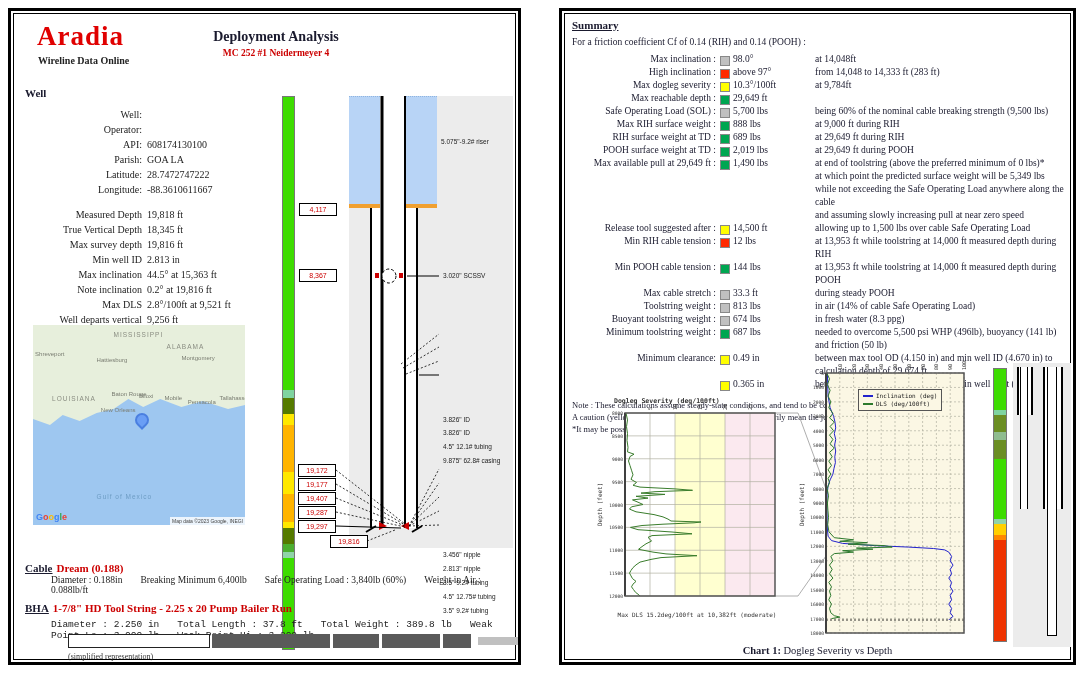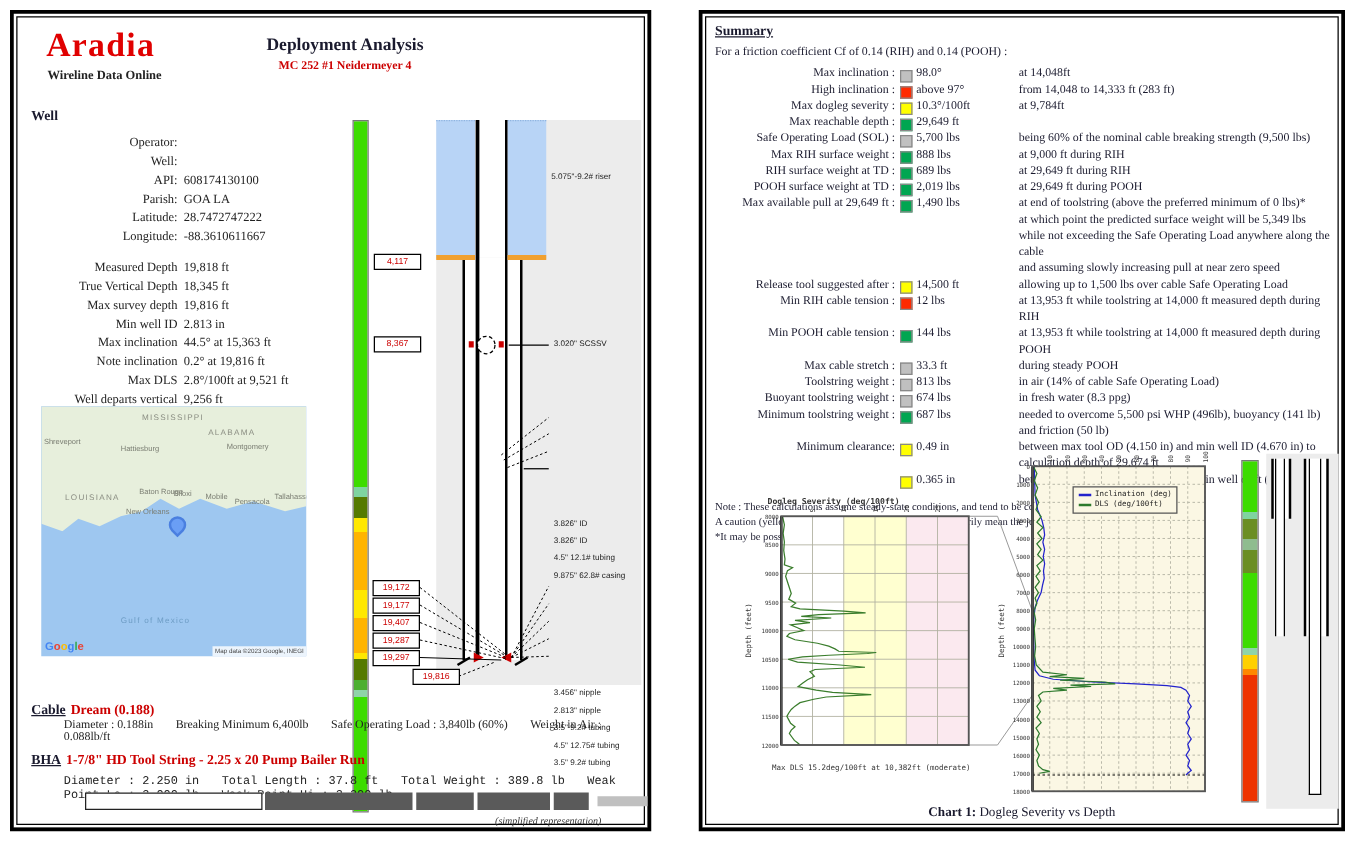--- a/index.html
+++ b/index.html
@@ -53,21 +53,21 @@
   .chan{position:absolute;background:#fff;}
   .dlabel{position:absolute;left:92px;font-size:6.5px;color:#222;font-family:"Liberation Sans",sans-serif;white-space:nowrap;}
   .rbox{position:absolute;width:36px;height:11px;border:1px solid #000;background:#fff;color:#cc0000;
         font-size:7px;text-align:center;line-height:11px;font-family:"Liberation Sans",sans-serif;}
   
   .spec{font-size:9.5px;color:#222;}
   .spec span{margin-right:18px;}
   .rname{color:#cc0000;font-weight:bold;}
   .tsbar{left:57px;top:623px;height:14px;}
   .seg{position:absolute;top:0;height:14px;box-sizing:border-box;}
-  .simpl{left:57px;top:641px;width:413px;text-align:right;font-size:8px;color:#333;font-style:italic;}
+  .simpl{left:57px;top:641px;width:413px;text-align:left;font-size:8px;color:#333;}
   
   .sum{left:10px;top:8px;width:494px;font-size:9.5px;}
   .srow{display:grid;grid-template-columns:148px 13px 82px 1fr;line-height:13px;align-items:start;}
   .slabel{text-align:right;padding-right:4px;white-space:nowrap;}
   .sbox{width:8px;height:8px;margin-top:2.5px;border:1px solid #888;}
   .sval{white-space:nowrap;}
   .sdesc{white-space:pre-line;}
   .notes{margin-top:8px;font-size:8.5px;line-height:12px;}
   
   .mono{font-family:"DejaVu Sans Mono",monospace;}
@@ -92,26 +92,26 @@
     <div class="abs logo">Aradia</div>
     <div class="abs logosub">Wireline Data Online</div>
     <div class="abs title">Deployment Analysis</div>
     <div class="abs subtitle">MC 252 #1 Neidermeyer 4</div>
 
     <div class="abs h1" style="left:14px;top:76px;">Well</div>
 
     <div class="abs fgroup" style="top:96px;">
 
         <div class="frow">
+          <span class="flabel">Well:</span>
+          <span class="fval"></span>
+        </div>
+
+        <div class="frow">
           <span class="flabel">Operator:</span>
-          <span class="fval"></span>
-        </div>
-
-        <div class="frow">
-          <span class="flabel">Well:</span>
           <span class="fval"></span>
         </div>
 
         <div class="frow">
           <span class="flabel">API:</span>
           <span class="fval">608174130100</span>
         </div>
 
         <div class="frow">
           <span class="flabel">Parish:</span>

